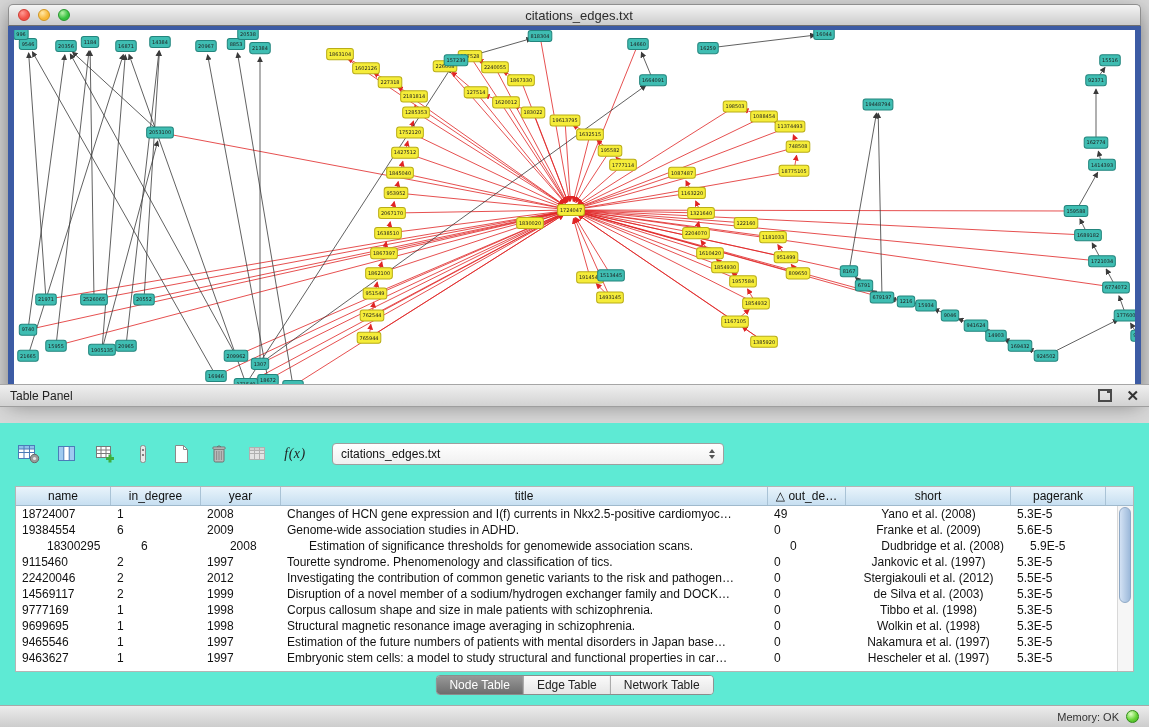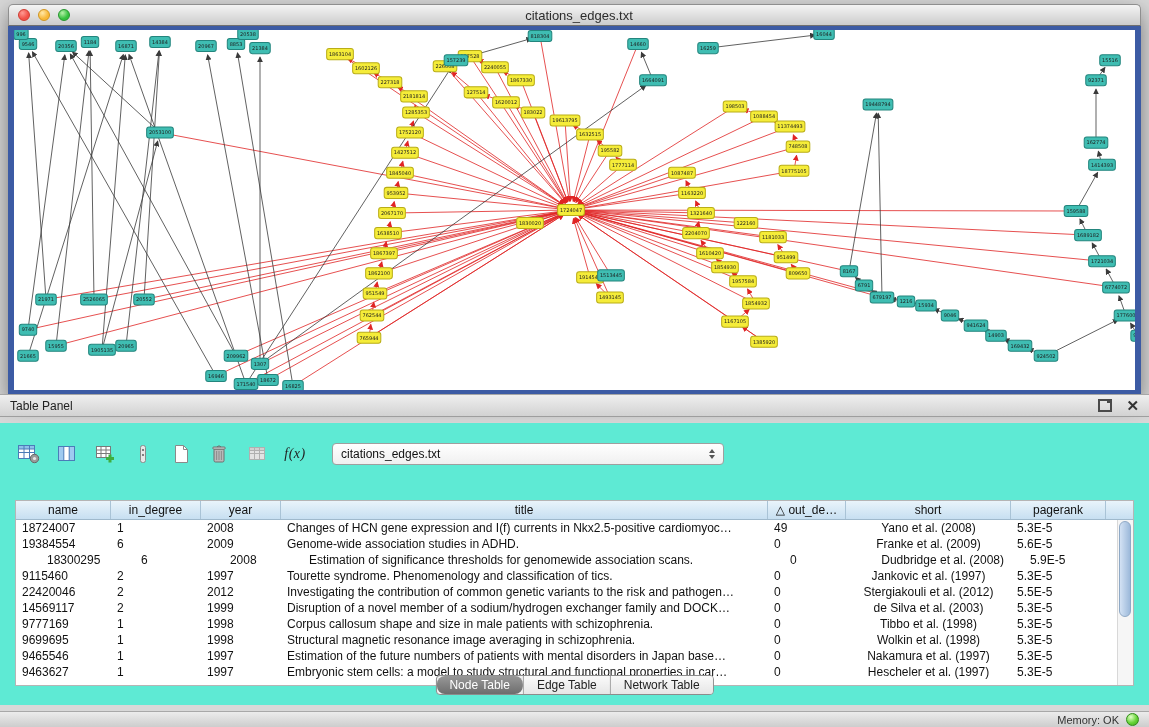--- a/index.html
+++ b/index.html
@@ -26,21 +26,21 @@
   svg.net { width:100%; height:100%; display:block; }
   .edge-r { stroke:#e02424; stroke-width:.8; fill:none; }
   .edge-k { stroke:#3a3a3a; stroke-width:.8; fill:none; }
   .node-t { fill:#3fbdb2; stroke:#23857d; stroke-width:1; }
   .node-y { fill:#f5ec39; stroke:#b9ad17; stroke-width:1; }
   .node-label { font:5px "DejaVu Sans", sans-serif; text-anchor:middle; fill:#1d1d1d; }
 
   .grip { position:absolute; left:569px; top:397px; width:10px; height:3px; border-radius:2px; background:#909090; }
 
   
-  .panel-bar { position:absolute; left:0; top:394px; width:100%; height:23px; box-sizing:border-box;
+  .panel-bar { position:absolute; left:0; top:384px; width:100%; height:23px; box-sizing:border-box;
     background:linear-gradient(#efefef,#d2d2d2); border-top:1px solid #a6a6a6; border-bottom:1px solid #9e9e9e;
     display:flex; align-items:center; padding:0 10px; font-size:12px; color:#222; }
   .panel-bar-icons { margin-left:auto; display:flex; align-items:center; gap:14px; }
   .float-ic { width:10px; height:9px; border:2px solid #4a4a4a; display:inline-block; position:relative; }
   .float-ic::after { content:""; position:absolute; right:-1px; top:-1px; width:4px; height:3px; background:#4a4a4a; }
   .close-ic { font-size:15px; font-weight:bold; color:#333; line-height:12px; cursor:default; }
 
   .panel-body { position:absolute; left:0; top:423px; width:100%; height:282px; background:#5eead4; }
 
   .toolbar { position:absolute; top:16px; left:14px; height:30px; display:flex; align-items:center; gap:8px; }
@@ -48,44 +48,44 @@
   .fx { font-style:italic; font-size:14px; color:#222; font-family:"Liberation Serif", serif; letter-spacing:.5px; }
   .combo { margin-left:14px; width:392px; height:22px; background:linear-gradient(#ffffff,#f0f0f0);
     border:1px solid #9f9f9f; border-radius:4px; display:flex; align-items:center; padding:0 6px;
     font-size:12px; box-sizing:border-box; color:#111; }
   .combo-val { flex:1; text-align:left; padding-left:2px; white-space:nowrap; overflow:hidden; }
   .combo-arrows { display:flex; flex-direction:column; gap:2px; padding-right:2px; }
   .combo-arrows i { display:block; width:0; height:0; border-left:3.5px solid transparent; border-right:3.5px solid transparent; }
   .combo-arrows .up { border-bottom:4px solid #555; }
   .combo-arrows .dn { border-top:4px solid #555; }
 
-  .table { position:absolute; left:15px; top:77px; width:1119px; height:186px; background:#fff;
+  .table { position:absolute; left:15px; top:63px; width:1119px; height:186px; background:#fff;
     border:1px solid #b5b5b5; box-sizing:border-box; }
   .thead { display:flex; height:19px; background:linear-gradient(#e9f4fb,#c7dff1);
     border-bottom:1px solid #9fb9cc; box-sizing:border-box; }
   .th { box-sizing:border-box; border-right:1px solid #a9c3d6; font-size:12px; line-height:18px;
     text-align:center; color:#111; overflow:hidden; white-space:nowrap; }
   .th.fill { flex:1; border-right:none; }
   .tbody { position:absolute; top:19px; left:0; right:15px; bottom:0; overflow:hidden; background:#fff; }
   .trow { display:flex; height:16px; }
   .td { box-sizing:border-box; padding-left:6px; font-size:12px; line-height:16px;
     white-space:nowrap; overflow:hidden; color:#111; }
   .td.ctr { text-align:center; padding-left:0; }
   .vscroll { position:absolute; top:19px; right:0; width:15px; bottom:0; background:#f6f6f6; border-left:1px solid #d8d8d8; }
   .vthumb { position:absolute; top:1px; left:1px; width:12px; height:96px; border-radius:6px;
     background:linear-gradient(90deg,#d3e2f4,#9cb9da); border:1px solid #8fa9c6; box-sizing:border-box; }
 
   .tabs { position:absolute; left:50%; transform:translateX(-50%); top:252px; display:flex; height:20px;
     border:1px solid #8c8c8c; border-radius:4px; overflow:hidden; background:#f2f2f2; box-sizing:border-box; }
   .tab { padding:0 13px; font-size:12px; line-height:18px; color:#222; border-left:1px solid #a5a5a5;
     background:linear-gradient(#fafafa,#e6e6e6); white-space:nowrap; }
   .tab:first-child { border-left:none; }
-  .tab.sel { background:linear-gradient(#989898,#6d6d6d); color:#fff;border-radius:8px; }
-
-  .statusbar { position:absolute; left:0; bottom:0; width:100%; height:16px; box-sizing:border-box;
+  .tab.sel { background:linear-gradient(#989898,#6d6d6d); color:#fff; }
+
+  .statusbar { position:absolute; left:0; bottom:0; width:100%; height:22px; box-sizing:border-box;
     background:linear-gradient(#ececec,#cdcdcd); border-top:1px solid #a8a8a8;
     display:flex; align-items:center; justify-content:flex-end; gap:7px; padding-right:10px;
     font-size:11px; color:#333; }
   .orb { width:13px; height:13px; border-radius:50%; box-sizing:border-box;
     background:radial-gradient(circle at 35% 28%, #e2ffc8, #67d437 55%, #3fa81e); border:1px solid #2f8c17; }
 </style>
 </head>
 <body>
 
 <div class="desktop">

